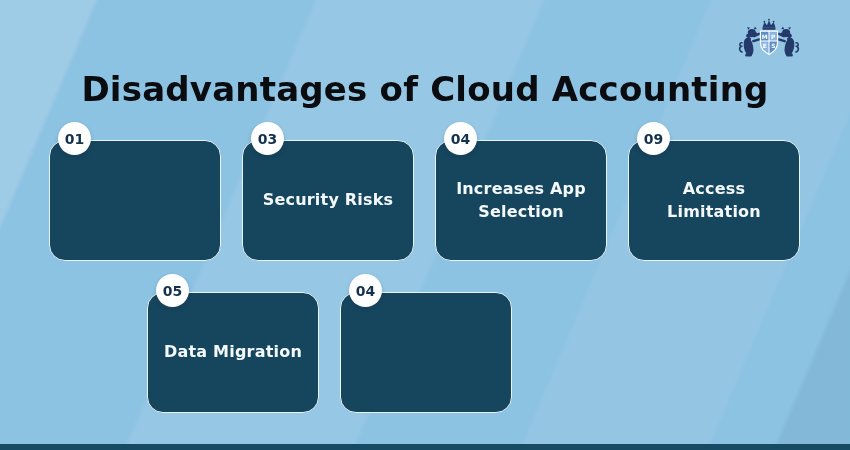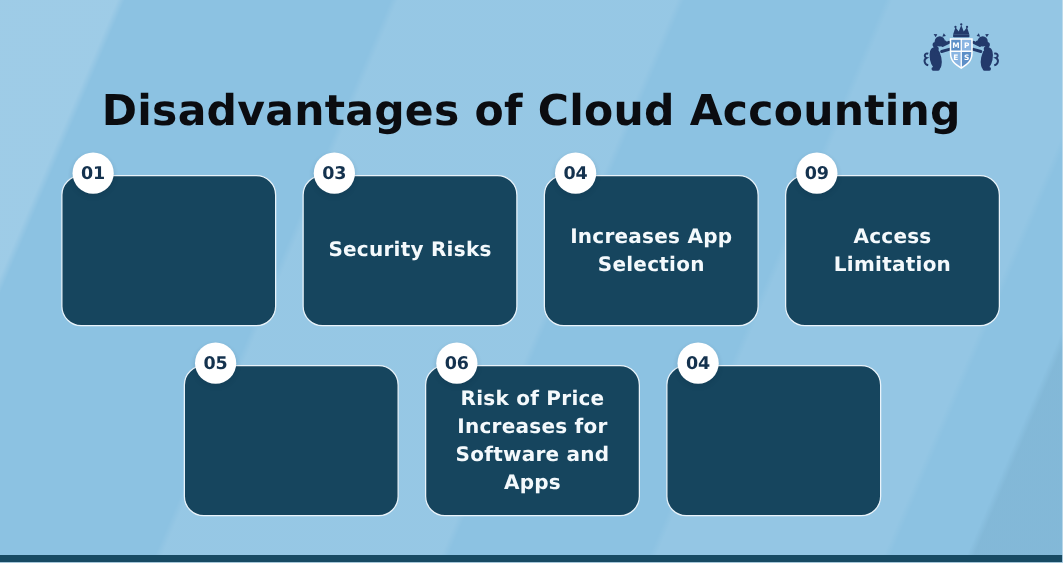--- a/index.html
+++ b/index.html
@@ -156,27 +156,21 @@
     <div class="card">
       <span class="badge">09</span>
       <span class="card-label">Access
 Limitation</span>
     </div>
   </div>
 
   <div class="row row-2">
     <div class="card">
       <span class="badge">05</span>
-    </div>
-    <div class="card">
-      <span class="badge">06</span>
-      <span class="card-label">Risk of Price
-Increases for
-Software and
-Apps</span>
+      <span class="card-label">Data Migration</span>
     </div>
     <div class="card">
       <span class="badge">04</span>
     </div>
   </div>
 
   <div class="footer-bar"></div>
 </div>
 
 </body></html>

